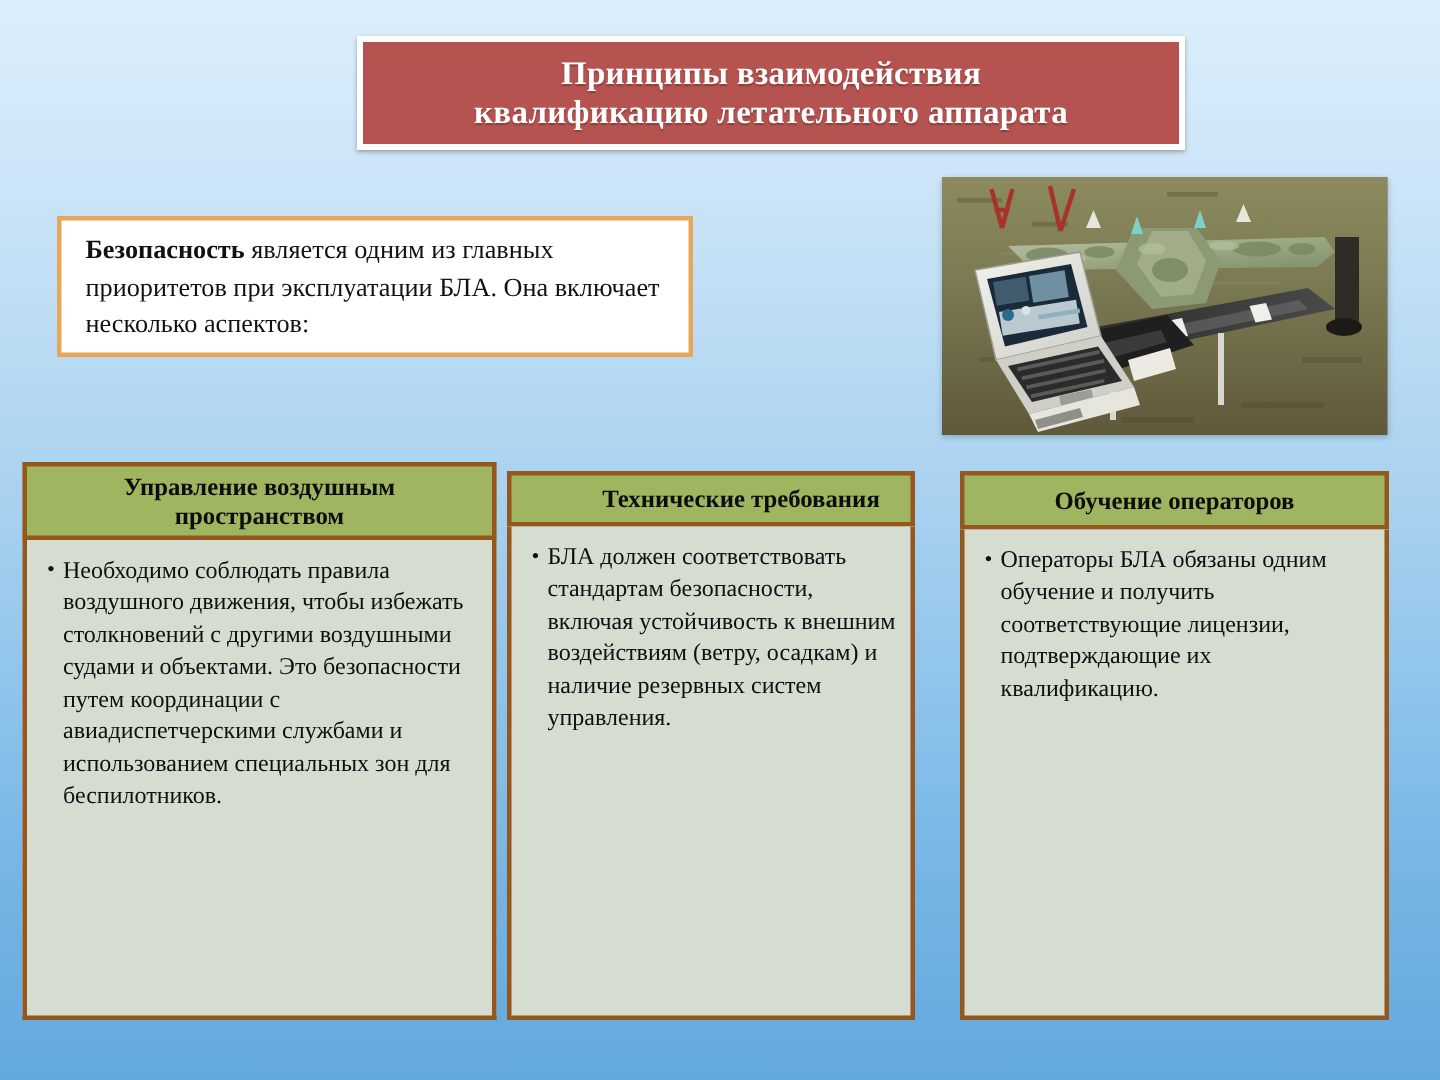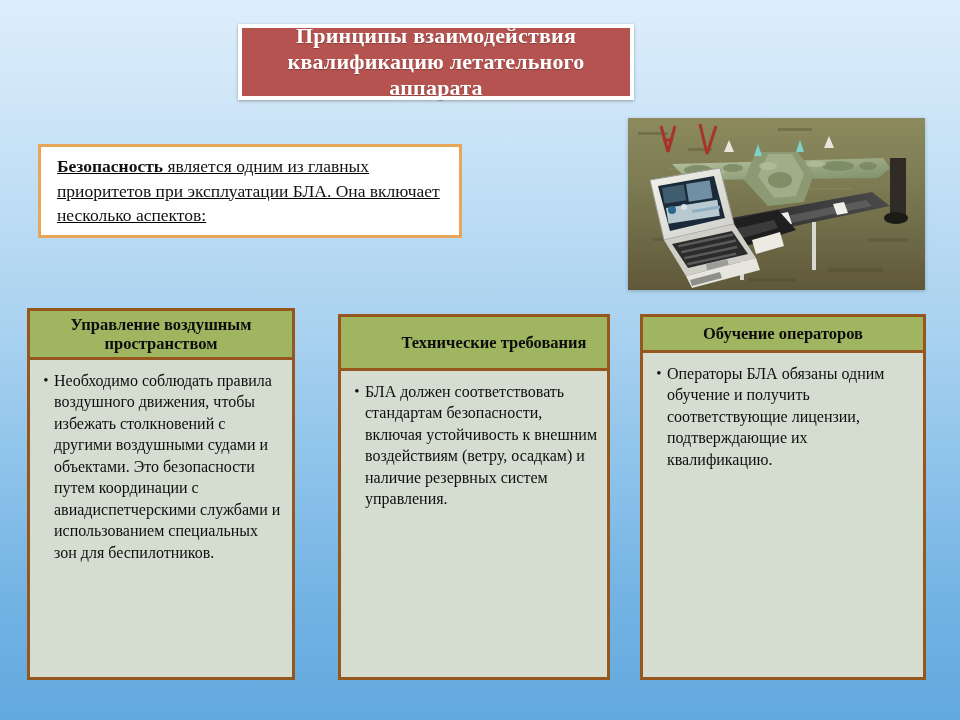--- a/index.html
+++ b/index.html
@@ -25,21 +25,21 @@
   .slide {
     position: absolute;
     inset: 0;
   }
 
   
   .title-box {
     position: absolute;
     left: 238px;
     top: 24px;
-    width: 396px;
+    width: 552px;
     height: 76px;
     background: #b4534f;
     border: 4px solid #ffffff;
     box-sizing: border-box;
     box-shadow: 0 1px 3px rgba(0,0,0,0.30);
     display: flex;
     align-items: center;
     justify-content: center;
     padding: 0 26px;
   }
@@ -59,21 +59,20 @@
     left: 38px;
     top: 144px;
     width: 424px;
     height: 94px;
     background: #ffffff;
     border: 3px solid #e8a658;
     box-sizing: border-box;
     display: flex;
     align-items: center;
     padding: 4px 14px 4px 16px;
-    text-decoration: underline;
   }
   .intro-text {
     font-size: 17.5px;
     line-height: 1.42;
     color: #111111;
   }
   .intro-text b { font-weight: bold; }
 
   
   .photo {
@@ -87,41 +86,41 @@
     box-shadow: 0 1px 4px rgba(0,0,0,0.22);
   }
   .photo svg { display: block; width: 100%; height: 100%; }
 
   
   .col {
     position: absolute;
     display: flex;
     flex-direction: column;
   }
-  .col-1 { left: 27px;  top: 308px; width: 268px; height: 372px; }
+  .col-1 { left: 15px;  top: 308px; width: 316px; height: 372px; }
   .col-2 { left: 338px; top: 314px; width: 272px; height: 366px; }
   .col-3 { left: 640px; top: 314px; width: 286px; height: 366px; }
 
   .col-head {
     background: #9fb55f;
     border: 3px solid #96571f;
     box-sizing: border-box;
     display: flex;
     align-items: center;
     justify-content: center;
     text-align: center;
     padding: 4px 8px;
     color: #0d0d0d;
     font-weight: bold;
     font-size: 16.5px;
     line-height: 1.16;
     flex: 0 0 auto;
   }
   .col-1 .col-head { height: 52px; }
-  .col-2 .col-head { height: 57px; padding-left: 48px; }
+  .col-2 .col-head { height: 37px; padding-left: 48px; }
   .col-3 .col-head { height: 39px; }
 
   .col-body {
     background: #d4ddd0;
     border: 3px solid #96571f;
     border-top: none;
     box-sizing: border-box;
     flex: 1 1 auto;
     padding: 10px 10px 8px 8px;
     overflow: hidden;

